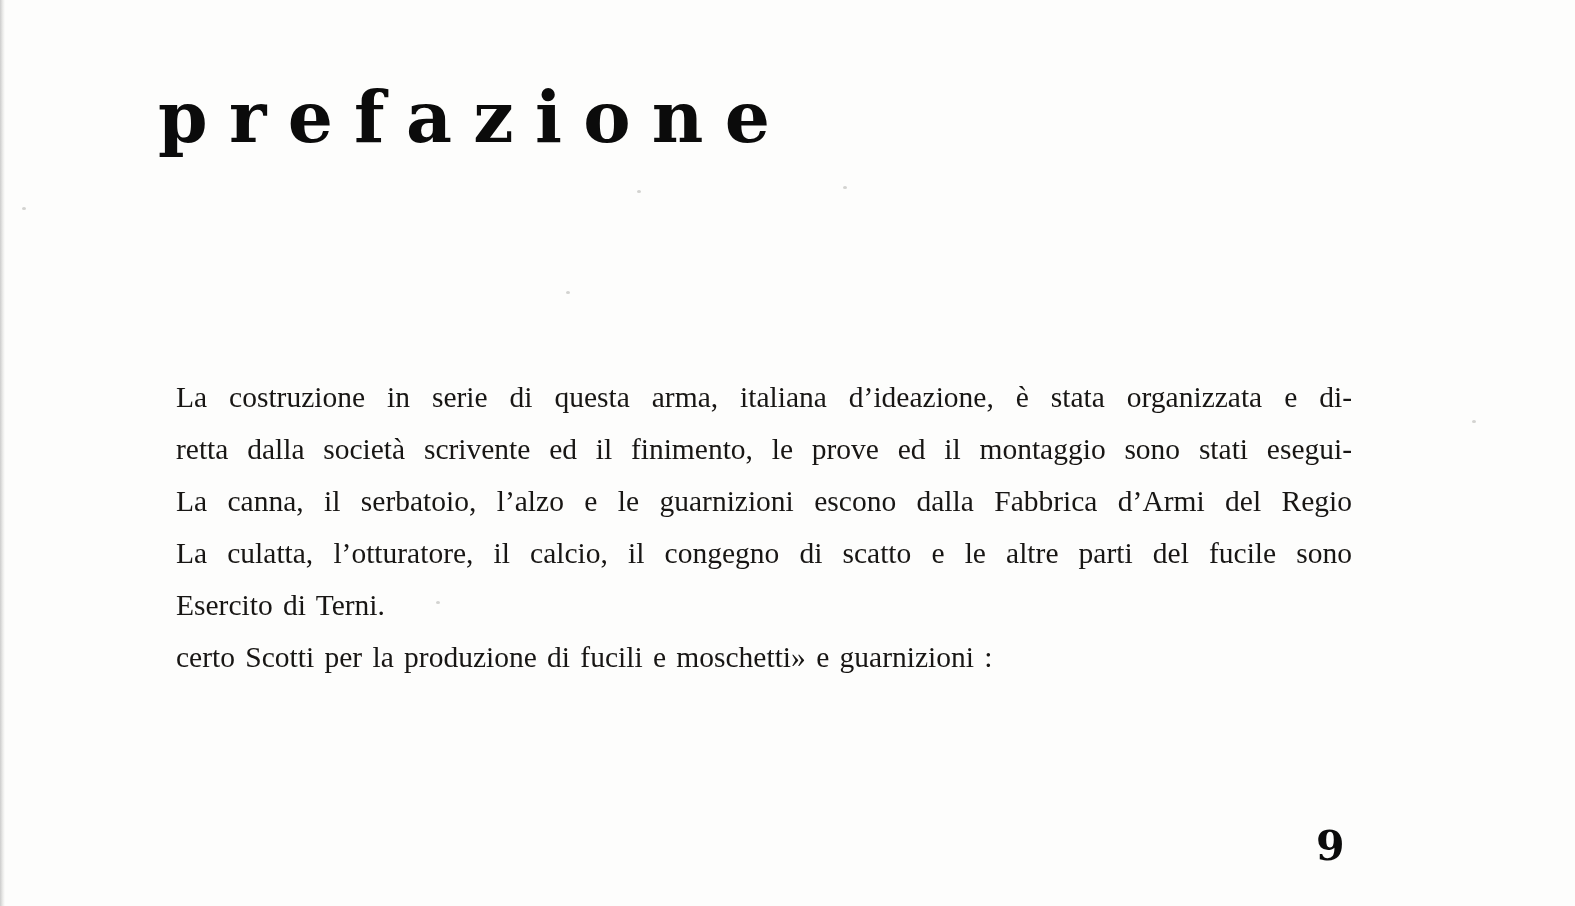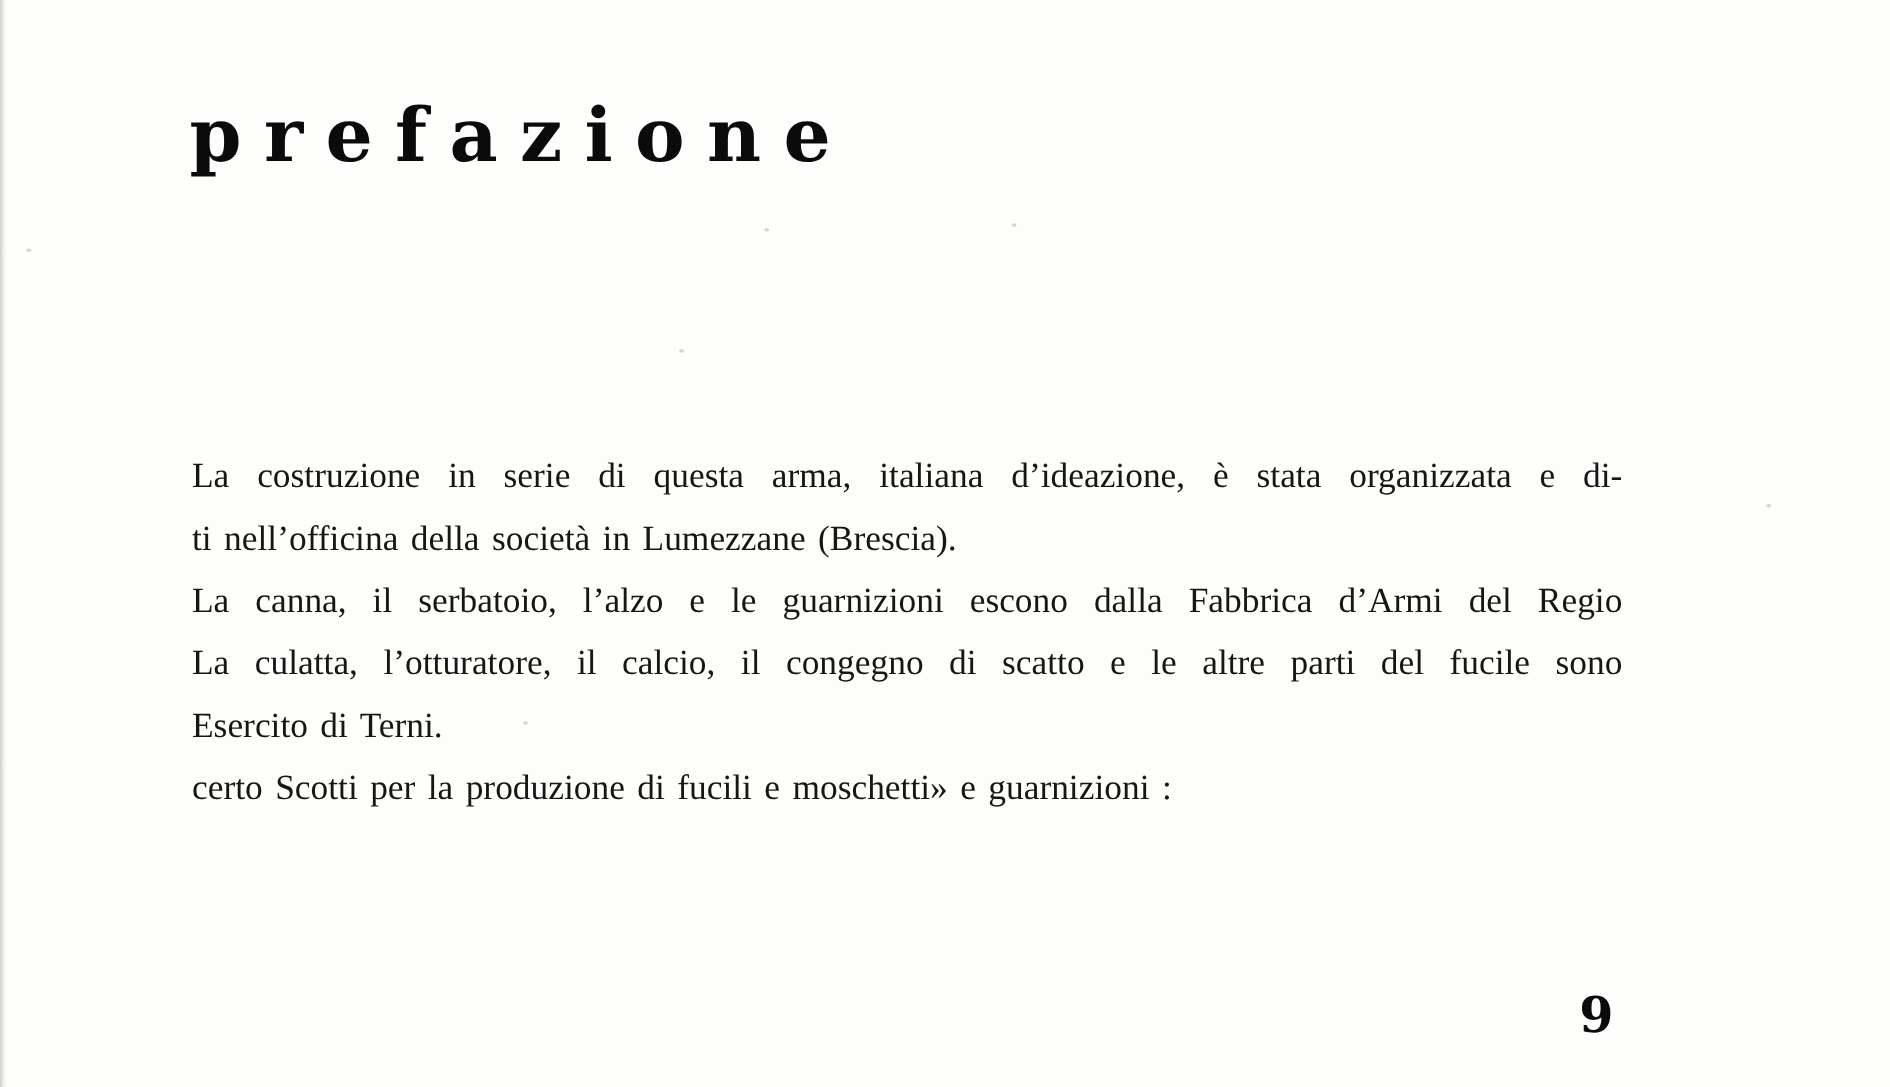--- a/index.html
+++ b/index.html
@@ -19,36 +19,36 @@
     background: linear-gradient(to right, #bcbcbc, #e6e6e4 55%, rgba(255,255,255,0));
     opacity: 0.75;
   }
   .heading {
     position: absolute;
     top: 82px;
     left: 158px;
     margin: 0;
     font-family: "DejaVu Serif", serif;
     font-weight: bold;
-    font-size: 62px;
+    font-size: 71px;
     line-height: 1;
     letter-spacing: 0.30em;
     color: #0b0b0b;
   }
   .textblock {
     position: absolute;
     top: 371px;
     left: 160px;
     width: 1192px;
     font-size: 29.5px;
     line-height: 52px;
     word-spacing: 0.10em;
     color: #181614;
   }
-  .line { display: block; text-align: left; }
+  .line { display: block; text-align: left; margin-left: 16px; }
   .line.full { text-align: justify; text-align-last: justify; }
   .line .it { }
   .pagenum {
     position: absolute;
     left: 1316px;
     top: 822px;
     font-family: "DejaVu Serif", serif;
     font-weight: bold;
     font-size: 41px;
     color: #0b0b0b;
@@ -64,21 +64,21 @@
 </head>
 <body>
 
 <div class="page">
   <div class="scan-edge"></div>
 
   <h1 class="heading">prefazione</h1>
 
   <div class="textblock" id="textblock">
       <div class="line full"><span>La costruzione in serie di questa arma, italiana d’ideazione, è stata organizzata e di-</span></div>
-      <div class="line"><span>ti nell’officina della società in Lumezzane (Brescia).</span></div>
+      <div class="line full"><span>retta dalla società scrivente ed il finimento, le prove ed il montaggio sono stati esegui-</span></div>
       <div class="line full"><span>La canna, il serbatoio, l’alzo e le guarnizioni escono dalla </span><span class="it">Fabbrica d’Armi del Regio</span></div>
       <div class="line full"><span>La culatta, l’otturatore, il calcio, il congegno di scatto e le altre parti del fucile sono</span></div>
       <div class="line"><span class="it">Esercito di Terni.</span></div>
       <div class="line"><span class="it">certo Scotti per la produzione di fucili e moschetti</span><span>» e guarnizioni :</span></div>
     </div>
 
   <div class="pagenum">9</div>
 
   <div class="speck" style="left:22px;  top:207px;"></div>
   <div class="speck" style="left:566px; top:291px;"></div>

